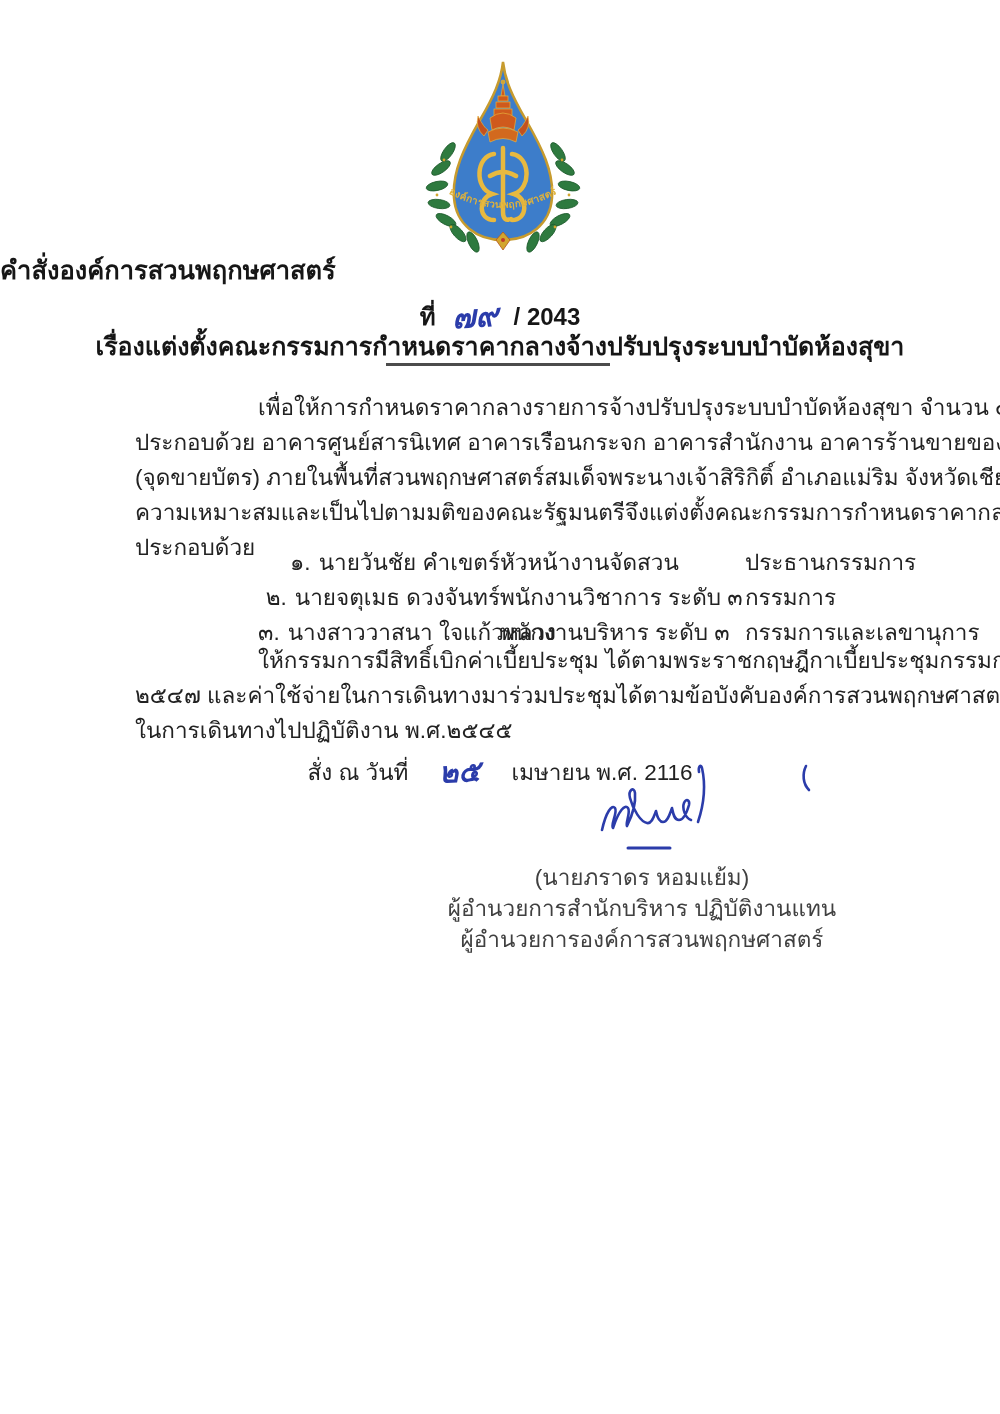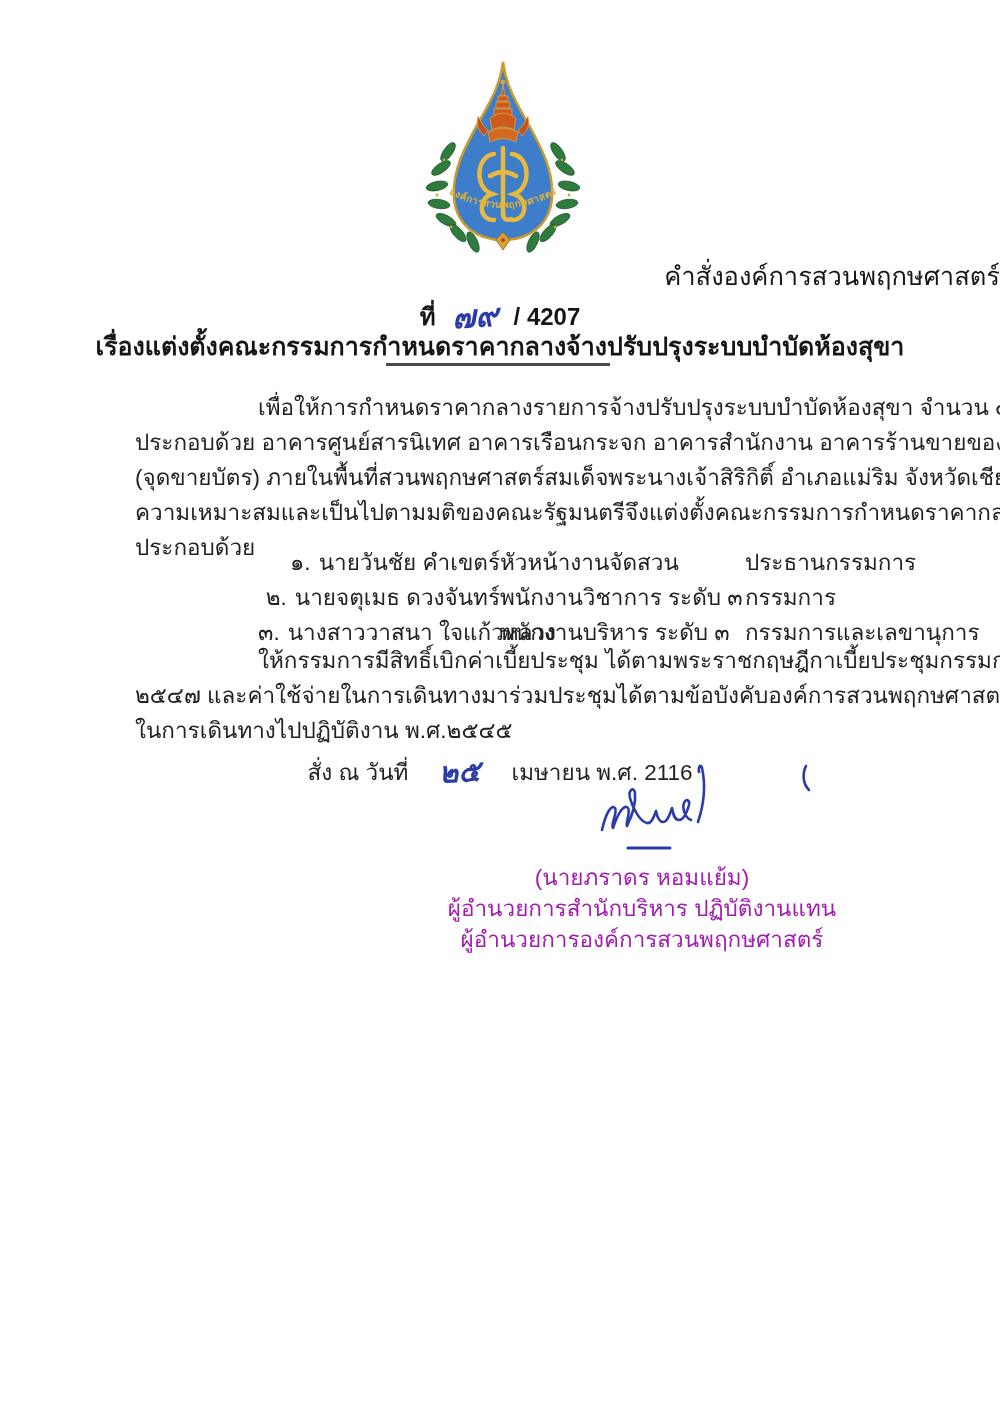--- a/index.html
+++ b/index.html
@@ -2,41 +2,41 @@
 <html><head>
 <meta charset="utf-8">
 <style>
   html,body{margin:0;padding:0;background:#ffffff;}
   .page{
     position:relative;width:1000px;height:1414px;background:#ffffff;
     font-family:"Liberation Sans", sans-serif;color:#1f1f1f;overflow:hidden;
   }
   .abs{position:absolute;}
   .center-row{display:flex;justify-content:center;align-items:baseline;width:100%;}
-  .doc-title{top:250px;left:0;width:100%;text-align:right;font-size:25.5px;font-weight:normal;color:#161616;margin-top:6px;}
+  .doc-title{top:250px;left:0;width:100%;text-align:left;font-size:25.5px;font-weight:bold;color:#161616;}
   .order-line{top:289px;gap:16px;font-size:24px;font-weight:bold;color:#161616;}
   .handwritten{
     color:#2b3caa;font-style:italic;font-weight:bold;
     transform:rotate(-4deg);display:inline-block;
   }
   .hw-order{font-size:31px;position:relative;top:2px;}
   .hw-day{font-size:29px;position:relative;top:2px;transform:rotate(-3deg);}
   .subject-line{top:326px;font-size:25px;font-weight:bold;color:#161616;}
   .divider{top:363px;left:386px;width:224px;height:2.5px;background:#4c4c4c;}
   .body-par{left:135px;width:790px;font-size:22.5px;line-height:35px;color:#222;}
   .body-par .line{white-space:nowrap;}
   .indent{padding-left:123px;}
   .committee{left:258px;top:544px;font-size:22.5px;color:#222;}
   .committee .row{display:flex;height:35px;align-items:baseline;}
   .committee .c-name{width:242px;white-space:nowrap;text-align:right;}
   .committee .c-pos{width:245px;white-space:nowrap;}
   .committee .c-role{white-space:nowrap;}
   .no{display:inline-block;margin-right:8px;}
   .dateline{top:747px;gap:31px;font-size:22.5px;color:#222;}
-  .sign-block{top:862px;left:392px;width:500px;text-align:center;font-size:22.5px;line-height:31px;color:#a21caf;}
+  .sign-block{top:862px;left:392px;width:500px;text-align:center;font-size:22.5px;line-height:31px;color:#404040;}
   .sig-svg{left:592px;top:760px;}
   .emblem-svg{left:418px;top:56px;}
 </style>
 </head>
 <body>
 
 <div class="page">
 
   <svg class="abs emblem-svg" width="170" height="200" viewBox="0 0 170 200">
 
@@ -95,21 +95,21 @@
       <polygon points="85,176 92,184 85,194 78,184" fill="#d2a62e" stroke="#b5541e" stroke-width="0.8"></polygon>
       <circle cx="85" cy="184" r="2" fill="#c0392b"></circle>
     </g>
   </svg>
 
   <div class="abs doc-title">คำสั่งองค์การสวนพฤกษศาสตร์</div>
 
   <div class="abs center-row order-line">
     <span>ที่</span>
     <span class="handwritten hw-order">๗๙</span>
-    <span>/ 4207</span>
+    <span>/ 2043</span>
   </div>
 
   <div class="abs center-row subject-line">
     <span>เรื่อง</span>
     <span>แต่งตั้งคณะกรรมการกำหนดราคากลางจ้างปรับปรุงระบบบำบัดห้องสุขา</span>
   </div>
 
   <div class="abs divider"></div>
 
   <div class="abs body-par" style="top:390px;">

